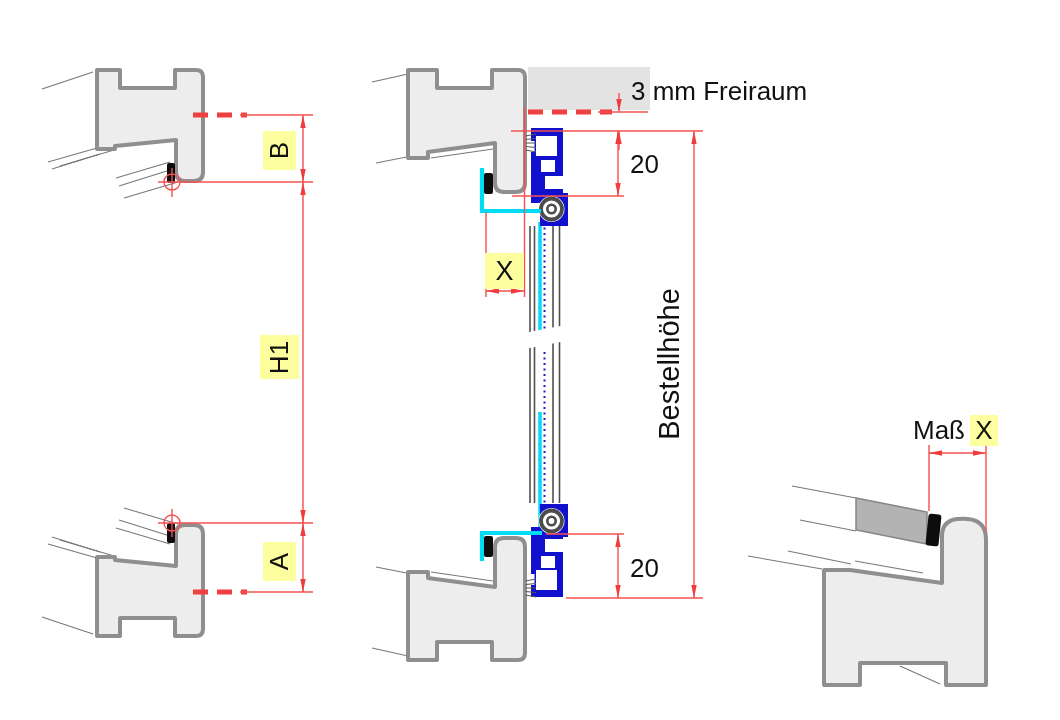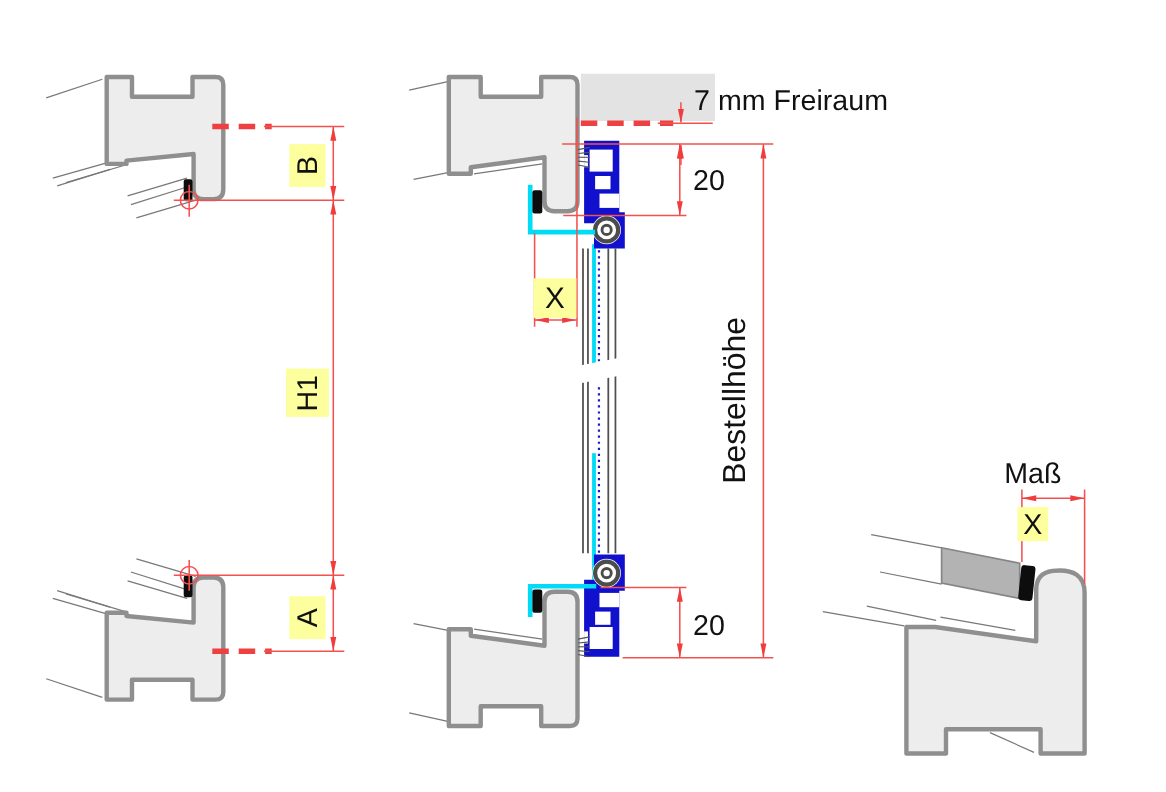--- a/index.html
+++ b/index.html
@@ -10,21 +10,21 @@
   .hl{background:#fdff9e;display:flex;align-items:center;justify-content:center;}
   .rot{transform:rotate(-90deg);}
   .freiraum{left:631px;top:76px;font-size:26px;}
   .gap-top{left:630px;top:149px;font-size:26px;}
   .gap-bottom{left:630px;top:553px;font-size:26px;}
   .bestell{left:669px;top:364px;font-size:29px;transform:translate(-50%,-50%) rotate(-90deg);}
   .box-b{left:263px;top:131px;width:33px;height:39px;font-size:26px;}
   .box-a{left:263px;top:542px;width:33px;height:39px;font-size:26px;}
   .box-h1{left:260px;top:335px;width:39px;height:44px;font-size:26px;}
   .box-x{left:485px;top:253px;width:39px;height:36px;font-size:27px;}
-  .mass{left:913px;top:415px;font-size:26px;display:flex;align-items:center;gap:15px;flex-direction:column;}
+  .mass{left:913px;top:415px;font-size:26px;display:flex;align-items:center;gap:5px;}
   .mass .hl{width:28px;height:31px;}
 </style>
 </head>
 <body>
 
 <div id="stage">
 
 <svg id="linework" width="1060" height="720" viewBox="0 0 1060 720">
 
   <g stroke="#787878" stroke-width="1.1">
@@ -211,21 +211,21 @@
     <polygon points="619,131 616.3,144 621.7,144"></polygon>
 
     <polygon points="486,291 499,288.3 499,293.7"></polygon>
     <polygon points="524,291 511,288.3 511,293.7"></polygon>
 
     <polygon points="929,453 942,450.3 942,455.7"></polygon>
     <polygon points="986,453 973,450.3 973,455.7"></polygon>
   </g>
 </svg>
 
-<div class="lbl freiraum">7 mm Freiraum</div>
+<div class="lbl freiraum">3 mm Freiraum</div>
 
 <div class="lbl gap-top">20</div>
 
 <div class="lbl gap-bottom">20</div>
 
 <div class="lbl bestell">Bestellhöhe</div>
 
 <div class="lbl hl box-b">
   <span class="rot">B</span>
 </div>

